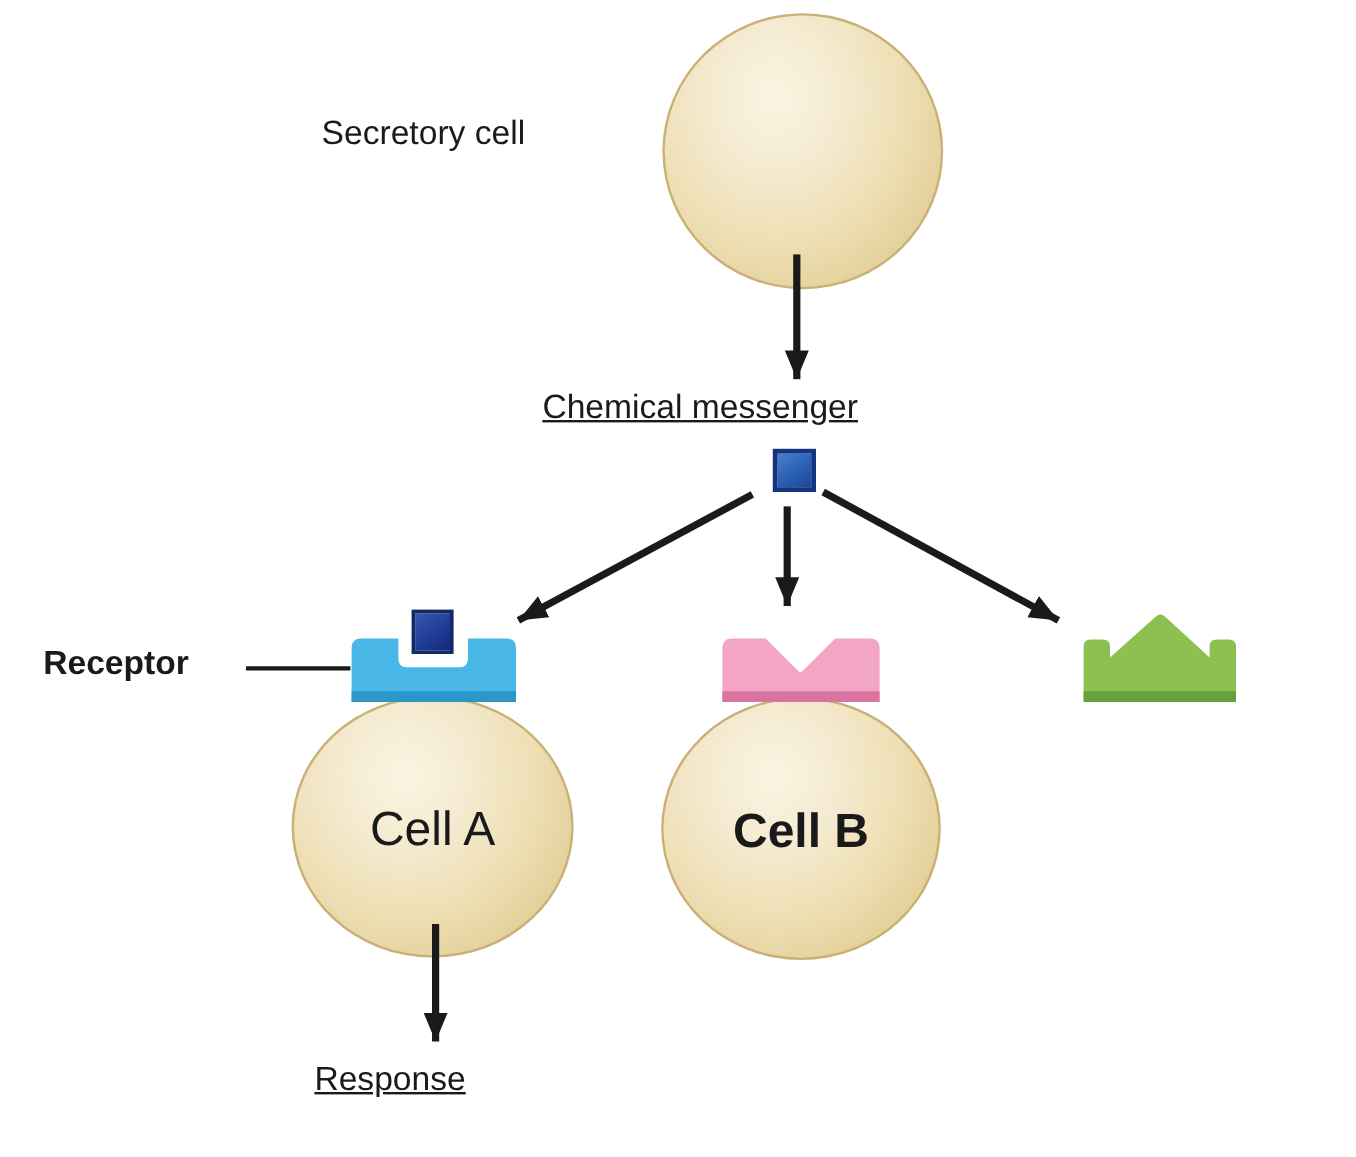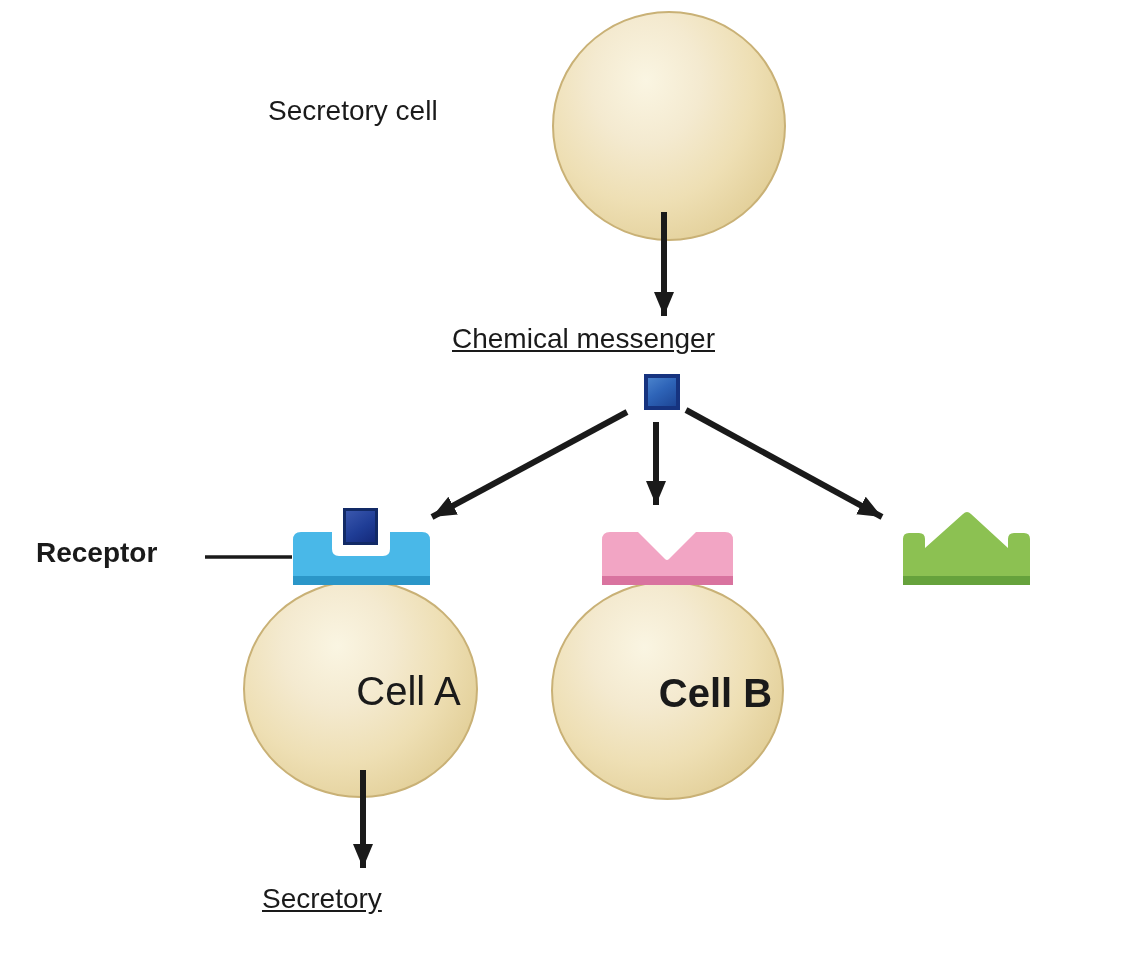--- a/index.html
+++ b/index.html
@@ -32,21 +32,20 @@
     color: var(--text-color, #1a1a1a);
   }
   .cell-label {
     position: absolute;
     left: 0;
     width: 100%;
     text-align: center;
     font-size: 40px;
     line-height: 1;
     color: var(--text-color, #1a1a1a);
-    padding-left: 48px;
   }
   .centered { text-align: left; text-decoration: underline; }
   #overlay-svg {
     position: absolute;
     left: 0; top: 0;
     width: 1130px;
     height: 964px;
   }
   #overlay-svg .arrow {
     stroke: var(--arrow-color, #1a1a1a);
@@ -123,15 +122,15 @@
   <div class="messenger-square" style="left:644px; top:374px;"></div>
 
   <div class="bound-square" style="left:343px; top:508px;"></div>
 
   <div class="diagram-label" style="left:268px; top:96px;">Secretory cell</div>
 
   <div class="diagram-label centered" style="left:452px; top:324px; width:430px;">Chemical messenger</div>
 
   <div class="diagram-label" style="left:36px; top:538px;font-weight:bold;">Receptor</div>
 
-  <div class="diagram-label centered" style="left:262px; top:884px; width:200px;">Secretory</div>
+  <div class="diagram-label centered" style="left:262px; top:884px; width:200px;">Response</div>
 
 </div>
 
 </body></html>

